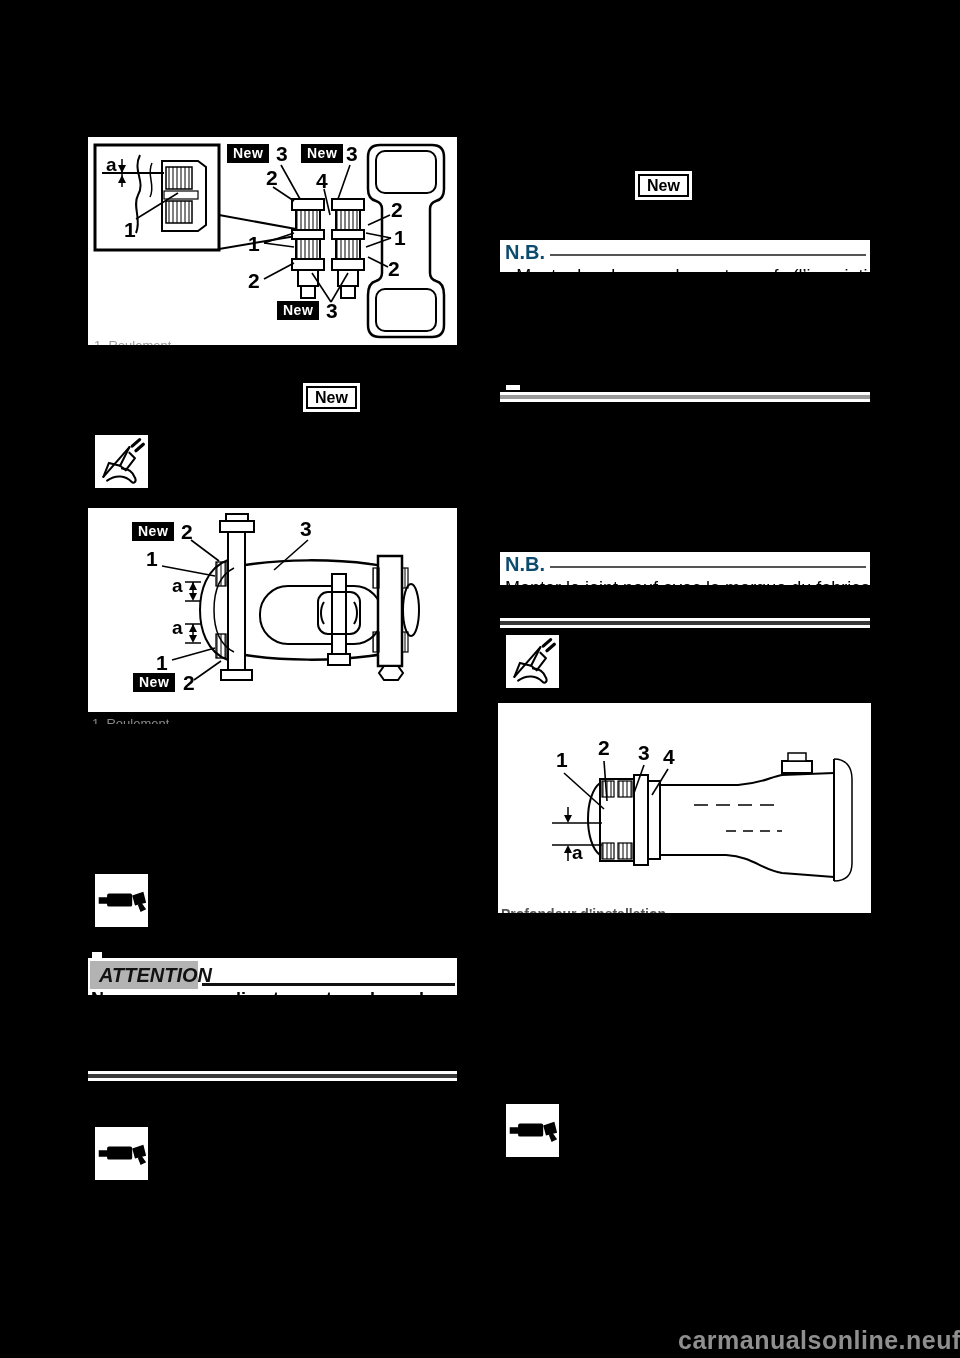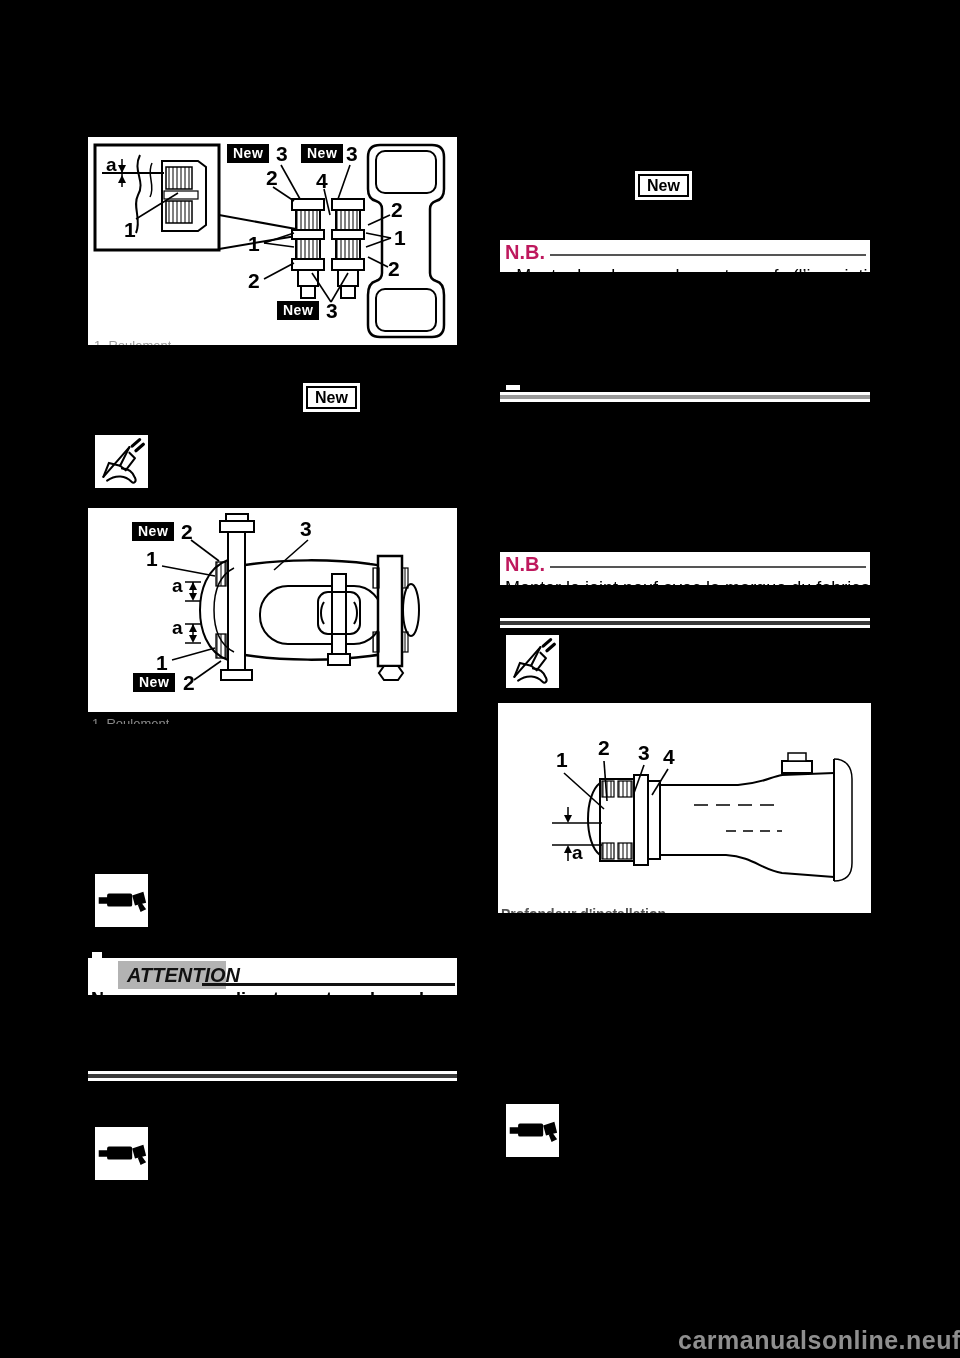--- a/index.html
+++ b/index.html
@@ -17,28 +17,28 @@
   .new-standalone{position:absolute;background:#fff;padding:3px;}
   .new-standalone-inner{
     display:block;border:2px solid #000;background:#fff;color:#000;
     font-weight:bold;font-size:16px;line-height:19px;padding:0 7px;
   }
   .icon-box{
     position:absolute;width:57px;height:57px;background:#fff;border:2px solid #000;
     box-sizing:border-box;display:flex;align-items:center;justify-content:center;
   }
   .nb-strip{position:absolute;background:#fff;overflow:hidden;}
-  .nb-label{position:absolute;left:5px;top:1px;font-weight:bold;font-size:20px;color:#be185d;}
+  .nb-label{position:absolute;left:5px;top:1px;font-weight:bold;font-size:20px;color:#0c4a6e;}
   .nb-rule{position:absolute;left:50px;right:4px;top:14px;height:2px;background:#555;}
   .nb-clip{position:absolute;left:5px;top:26px;font-size:18px;color:#000;white-space:nowrap;}
   .att-strip{position:absolute;background:#fff;overflow:hidden;}
   .att-badge{
     position:absolute;left:2px;top:3px;width:108px;height:28px;background:#b3b3b3;
     display:flex;align-items:center;padding-left:9px;box-sizing:border-box;
-    font-style:italic;font-weight:bold;font-size:20px;color:#111;margin-left:28px;
+    font-style:italic;font-weight:bold;font-size:20px;color:#111;
   }
   .att-rule{position:absolute;left:114px;right:2px;top:25px;height:3px;background:#111;}
   .att-clip{position:absolute;left:3px;top:31px;font-weight:bold;font-size:18px;color:#000;white-space:nowrap;}
   .double-rule{position:absolute;}
   .dr-w{height:3px;background:#fff;}
   .dr-mid{height:4px;}
   .dr-mid.light{background:#999;}
   .dr-mid.dark{background:#3a3a3a;}
   .caption-clip{position:absolute;overflow:hidden;white-space:nowrap;}
   .watermark{

